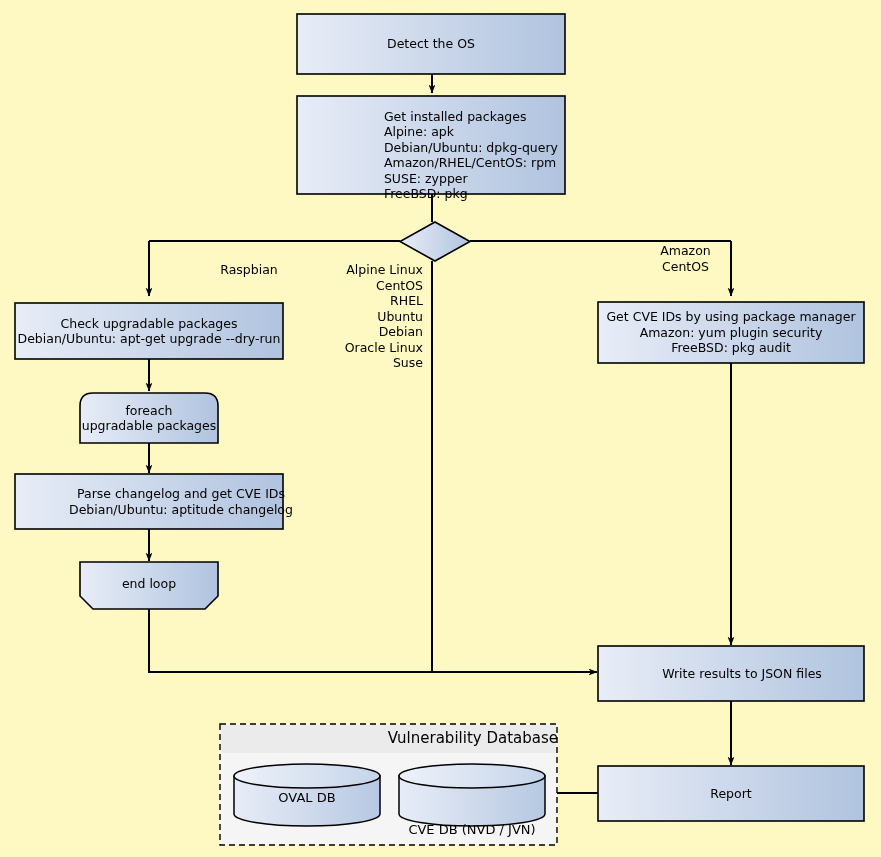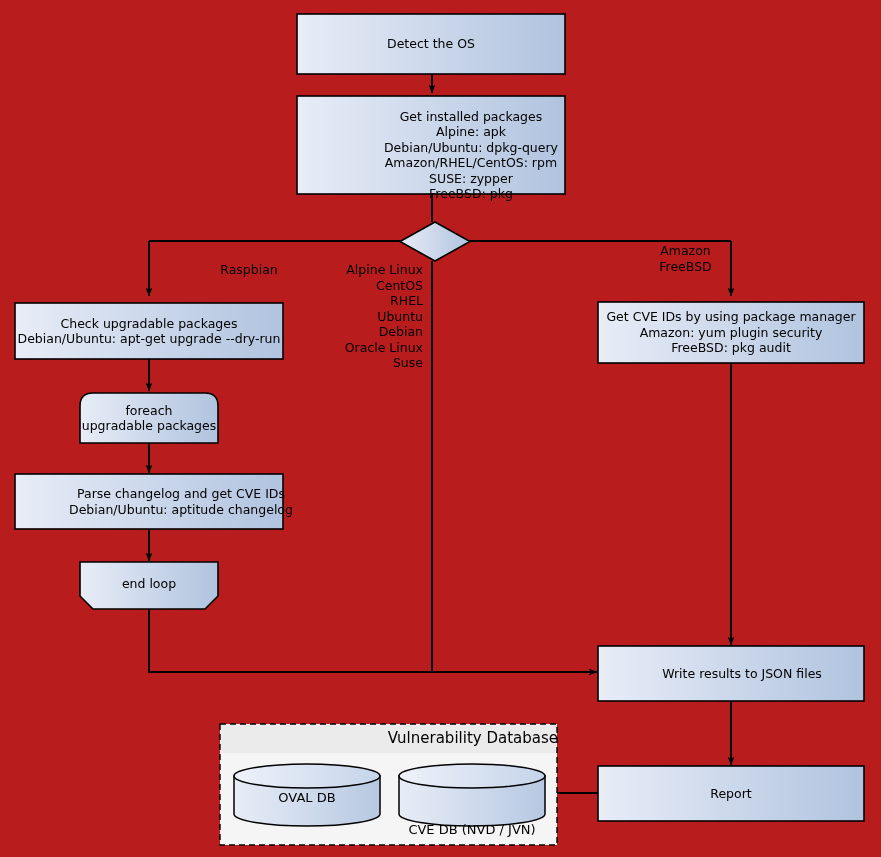--- a/index.html
+++ b/index.html
@@ -1,17 +1,17 @@
 <!DOCTYPE html>
 <html><head>
 <meta charset="utf-8">
 <style>
   html,body{margin:0;padding:0;background:#ffffff;}
   body{font-family:"DejaVu Sans","Liberation Sans",sans-serif;}
-  #canvas{position:relative;width:881px;height:857px;background:#b91c1c;overflow:hidden;}
+  #canvas{position:relative;width:881px;height:857px;background:#fef9c3;overflow:hidden;}
   svg.layer{position:absolute;left:0;top:0;width:881px;height:857px;}
 
   .node-label{
     position:absolute;
     display:flex;align-items:center;justify-content:center;
     text-align:center;
     color:#000000;
     font-size:12.5px;
     line-height:15.5px;
     white-space:pre-line;
@@ -128,21 +128,21 @@
     </g>
 
     <g>
       <path d="M399,776 L399,814 A73,12 0 0 0 545,814 L545,776 Z" fill="url(#dbGrad)" stroke="#000000" stroke-width="1.5"></path>
       <ellipse cx="472" cy="776" rx="73" ry="12" fill="url(#dbTopGrad)" stroke="#000000" stroke-width="1.5"></ellipse>
     </g>
   </svg>
 
   <div class="node-label" style="left:297px;top:14px;width:268px;height:60px;">Detect the OS</div>
 
-  <div class="node-label" style="left:297px;top:96px;width:261px;height:118px;justify-content:flex-end;text-align:center;">Get installed packages
+  <div class="node-label" style="left:297px;top:96px;width:261px;height:118px;justify-content:flex-end;text-align:left;">Get installed packages
 Alpine: apk
 Debian/Ubuntu: dpkg-query
 Amazon/RHEL/CentOS: rpm
 SUSE: zypper
 FreeBSD: pkg</div>
 
   <div class="node-label" style="left:15px;top:303px;width:268px;height:56px;">Check upgradable packages
 Debian/Ubuntu: apt-get upgrade --dry-run</div>
 
   <div class="node-label" style="left:80px;top:393px;width:138px;height:50px;">foreach
@@ -165,21 +165,21 @@
 
   <div class="edge-label right-align" style="left:300px;top:262px;width:123px;">Alpine Linux
 CentOS
 RHEL
 Ubuntu
 Debian
 Oracle Linux
 Suse</div>
 
   <div class="edge-label center-align" style="left:629px;top:243px;width:113px;">Amazon
-FreeBSD</div>
+CentOS</div>
 
   <div class="group-title" style="left:240px;top:729px;width:318px;">Vulnerability Database</div>
 
   <div class="db-label" style="left:234px;top:782px;width:146px;height:30px;">OVAL DB</div>
 
   <div class="db-label" style="left:399px;top:782px;width:146px;height:30px;margin-top:32px;">CVE DB (NVD / JVN)</div>
 
 </div>
 
 </body></html>

